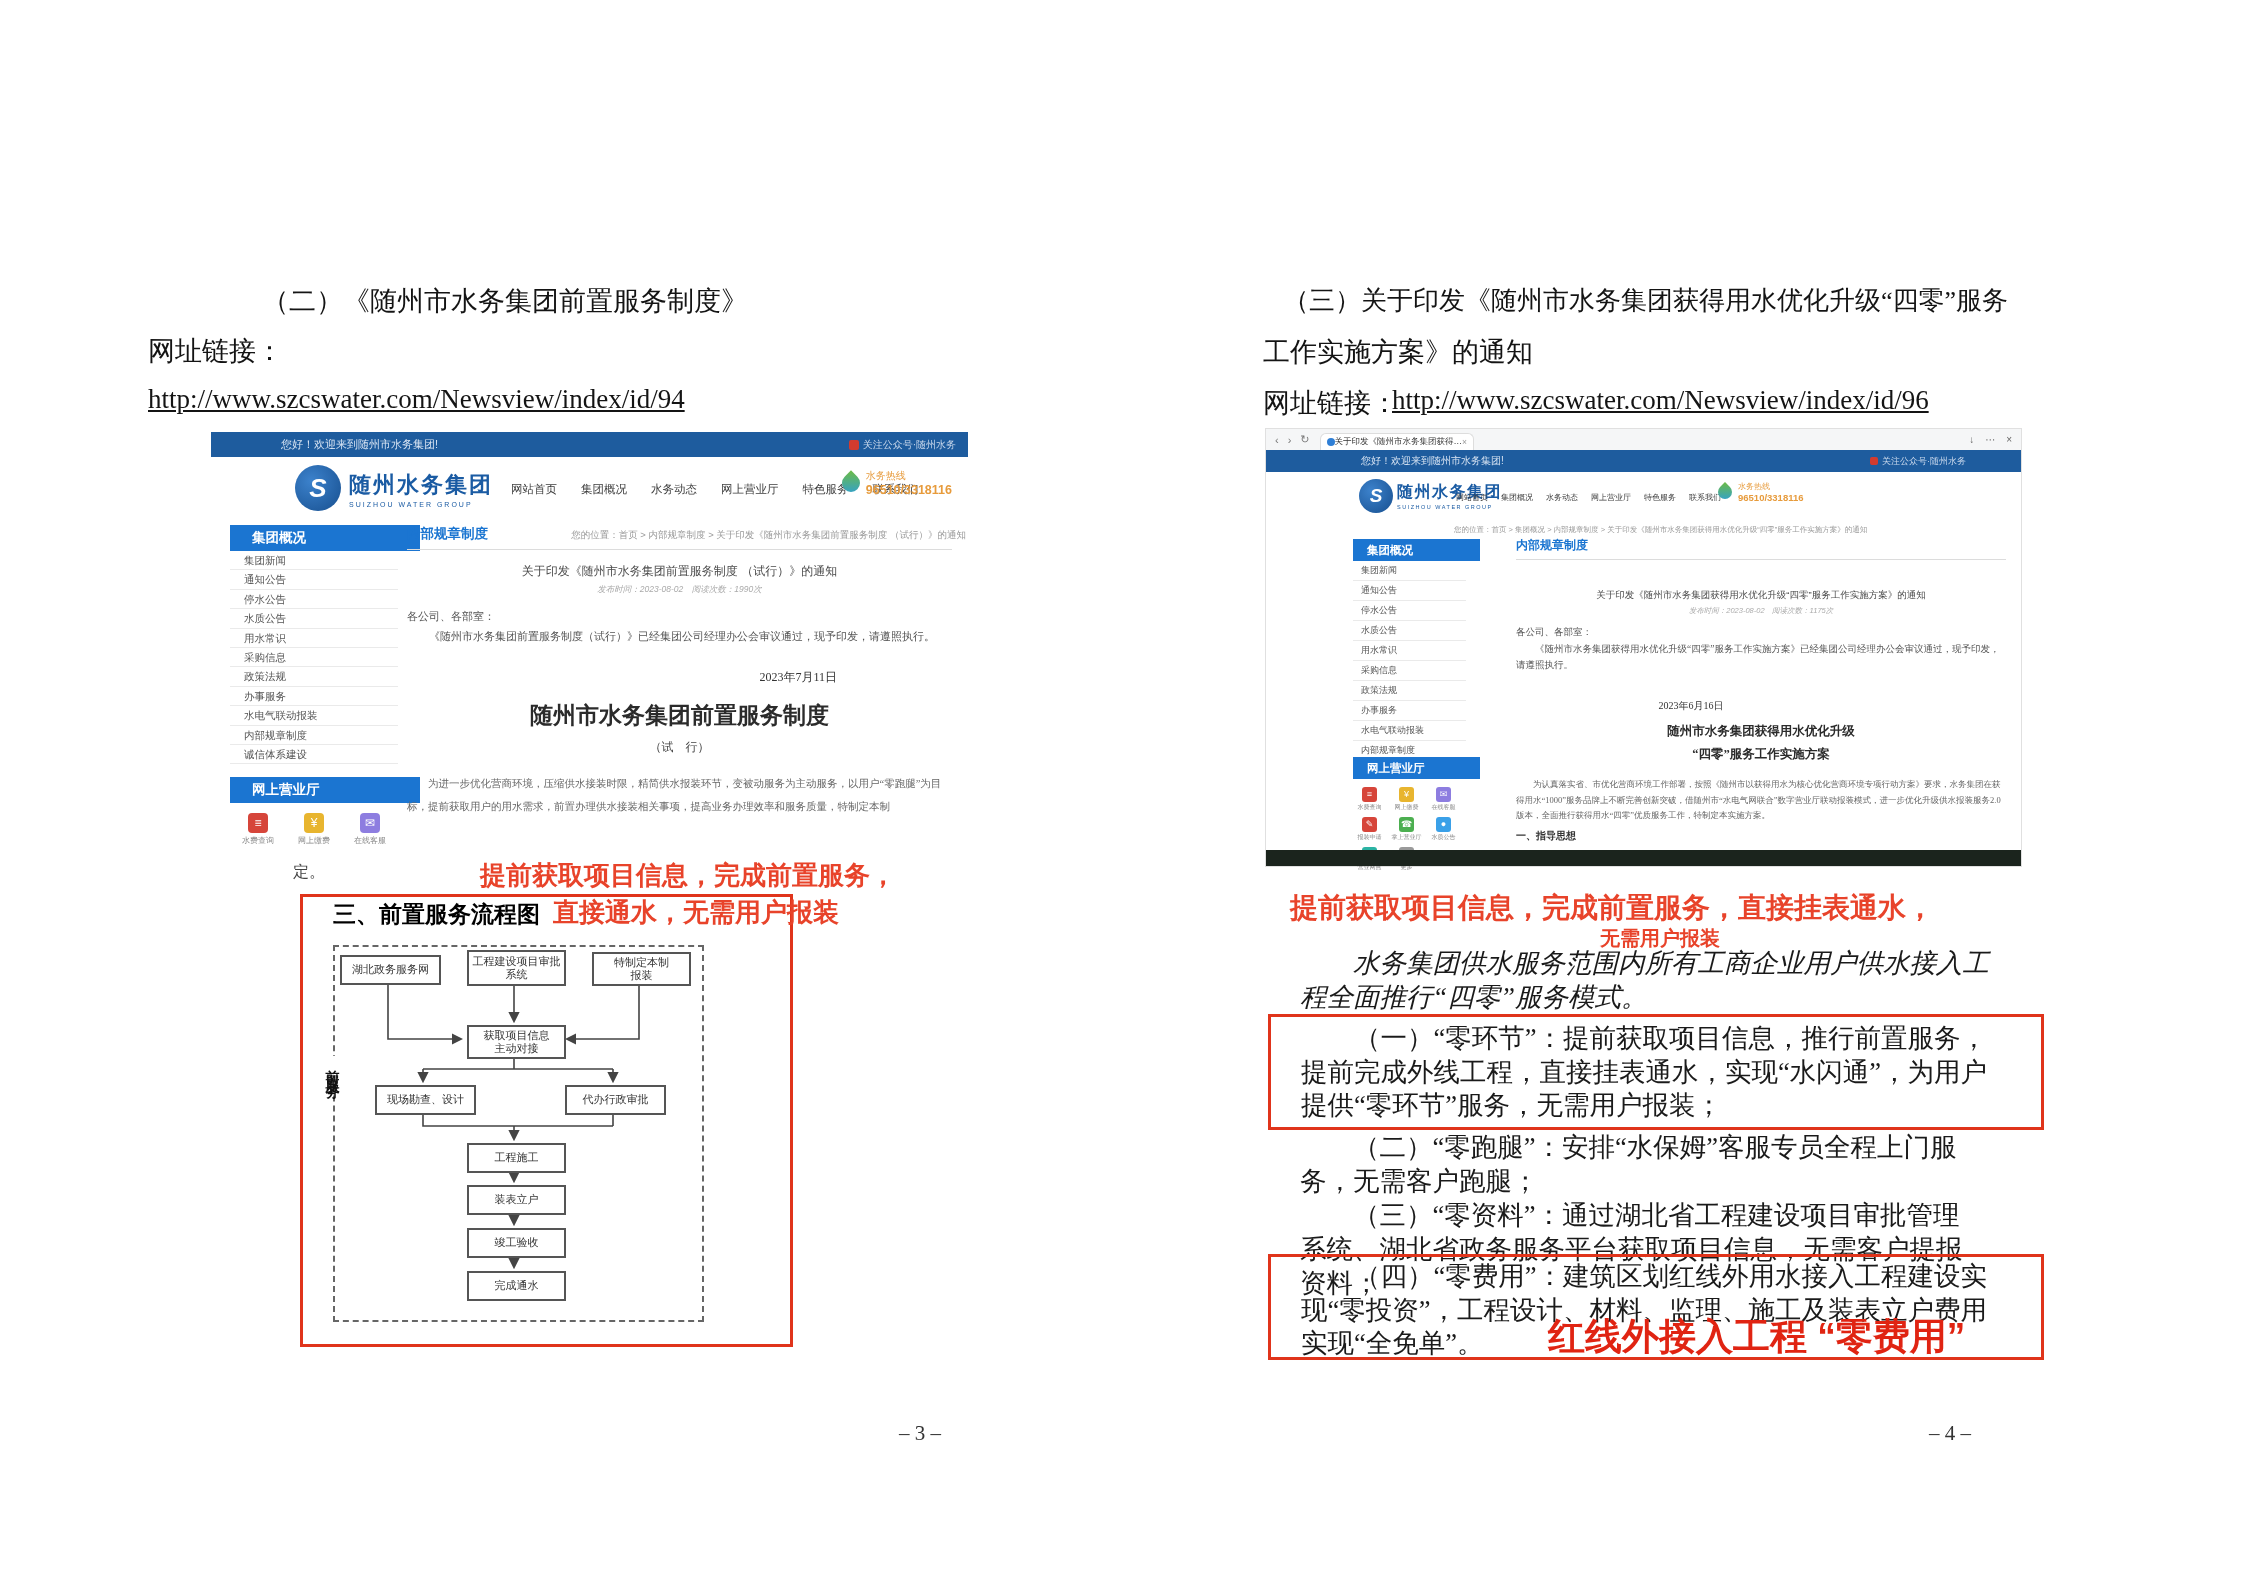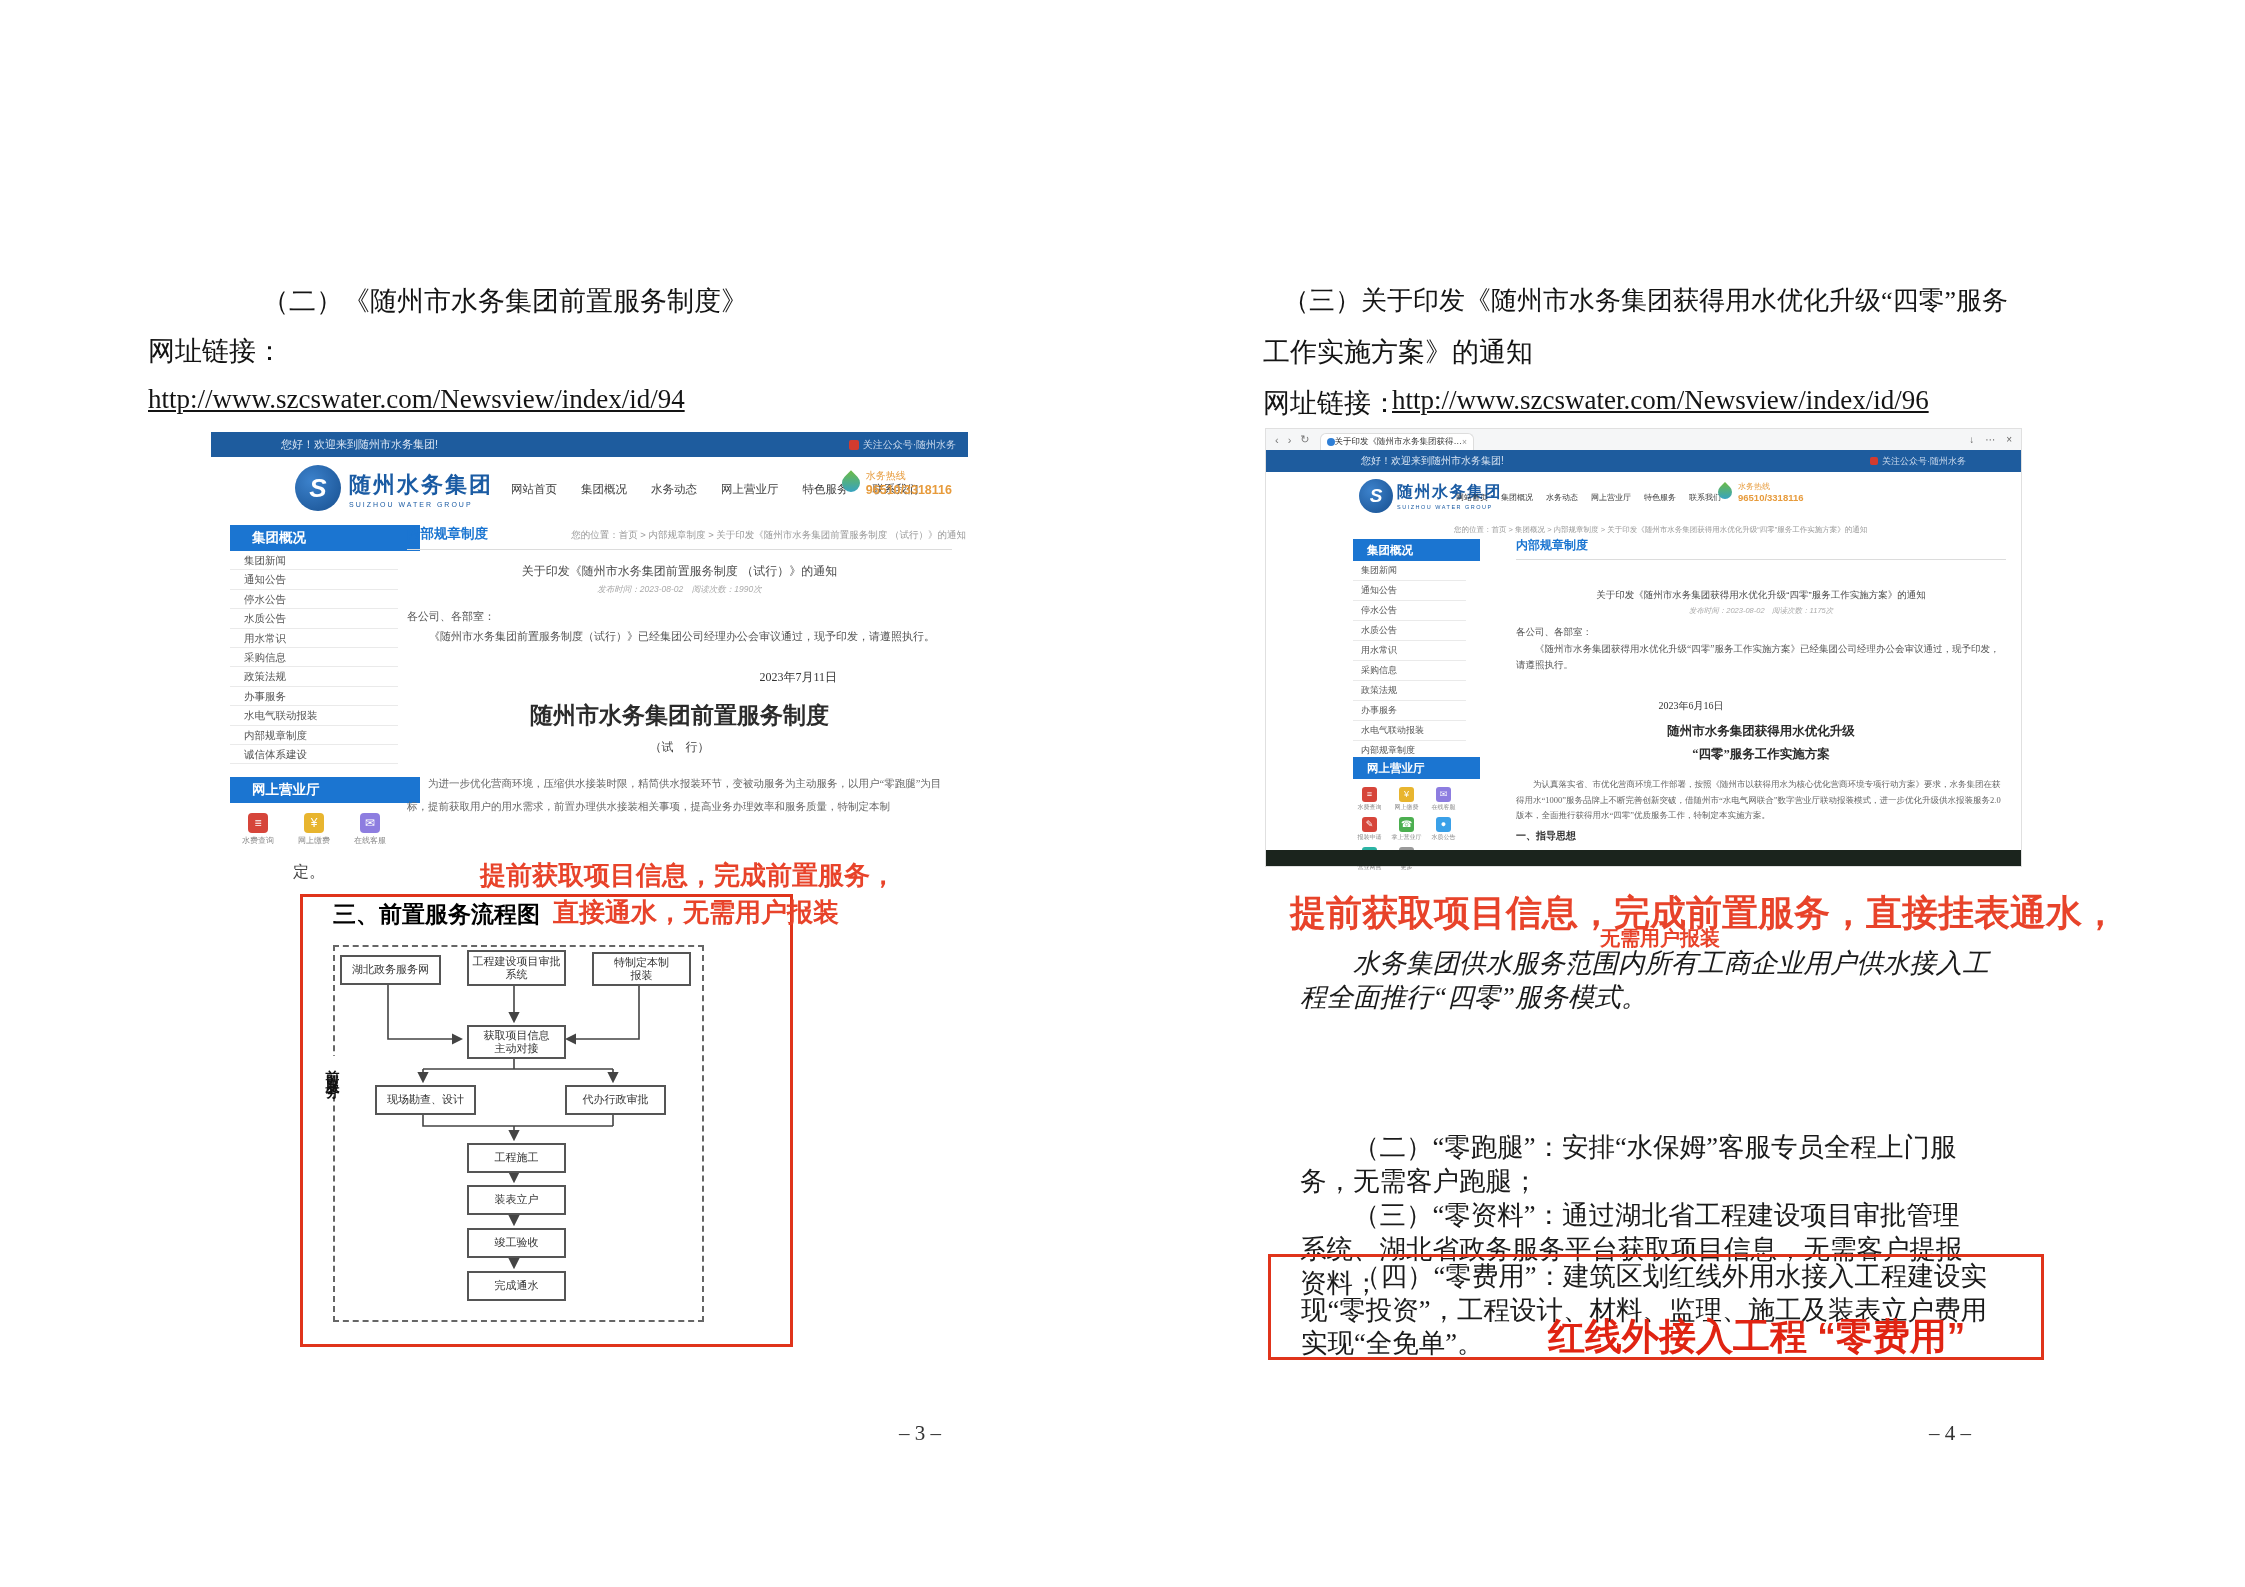--- a/index.html
+++ b/index.html
@@ -346,25 +346,28 @@
       <p class="para p1">《随州市水务集团获得用水优化升级“四零”服务工作实施方案》已经集团公司经理办公会审议通过，现予印发，请遵照执行。</p>
       <div class="adate">2023年6月16日</div>
       <div class="doct">随州市水务集团获得用水优化升级</div>
       <div class="doct doct2">“四零”服务工作实施方案</div>
       <p class="para p2">为认真落实省、市优化营商环境工作部署，按照《随州市以获得用水为核心优化营商环境专项行动方案》要求，水务集团在获得用水“1000”服务品牌上不断完善创新突破，借随州市“水电气网联合”数字营业厅联动报装模式，进一步优化升级供水报装服务2.0版本，全面推行获得用水“四零”优质服务工作，特制定本实施方案。</p>
       <div class="sec2">一、指导思想</div>
     </div>
     <div class="darkbar" style="top:421px;height:16px;"></div>
   </div>
 
-  <div class="rednote" style="left:1290px;top:889px;width:740px;text-align:left;font-size:36px;">提前获取项目信息，完成前置服务，直接挂表通水，</div>
+  <div class="rednote" style="left:1290px;top:889px;width:740px;text-align:left;font-size:28px;">提前获取项目信息，完成前置服务，直接挂表通水，</div>
   <div class="rednote" style="left:1290px;top:925px;width:740px;text-align:center;font-size:20px;">无需用户报装</div>
 
   <p class="p4body" style="left:1300px;top:946px;width:700px;font-style:italic;">水务集团供水服务范围内所有工商企业用户供水接入工程全面推行“四零”服务模式。</p>
 
+  <div class="redframe" style="left:1268px;top:1014px;width:770px;height:110px;">
+    <p class="boxp">（一）“零环节”：提前获取项目信息，推行前置服务，提前完成外线工程，直接挂表通水，实现“水闪通”，为用户提供“零环节”服务，无需用户报装；</p>
+  </div>
 
   <p class="p4body" style="left:1300px;top:1130px;width:680px;">（二）“零跑腿”：安排“水保姆”客服专员全程上门服务，无需客户跑腿；</p>
   <p class="p4body" style="left:1300px;top:1198px;width:680px;">（三）“零资料”：通过湖北省工程建设项目审批管理系统、湖北省政务服务平台获取项目信息，无需客户提报资料；</p>
 
   <div class="redframe" style="left:1268px;top:1254px;width:770px;height:100px;overflow:hidden;">
     <p class="boxp" style="padding-top:3px;">（四）“零费用”：建筑区划红线外用水接入工程建设实现“零投资”，工程设计、材料、监理、施工及装表立户费用实现“全免单”。</p>
   </div>
   <div class="stamp" style="left:1548px;top:1312px;">红线外接入工程 “零费用”</div>
 
   <div class="pn" style="left:1890px;top:1421px;">– 4 –</div>

